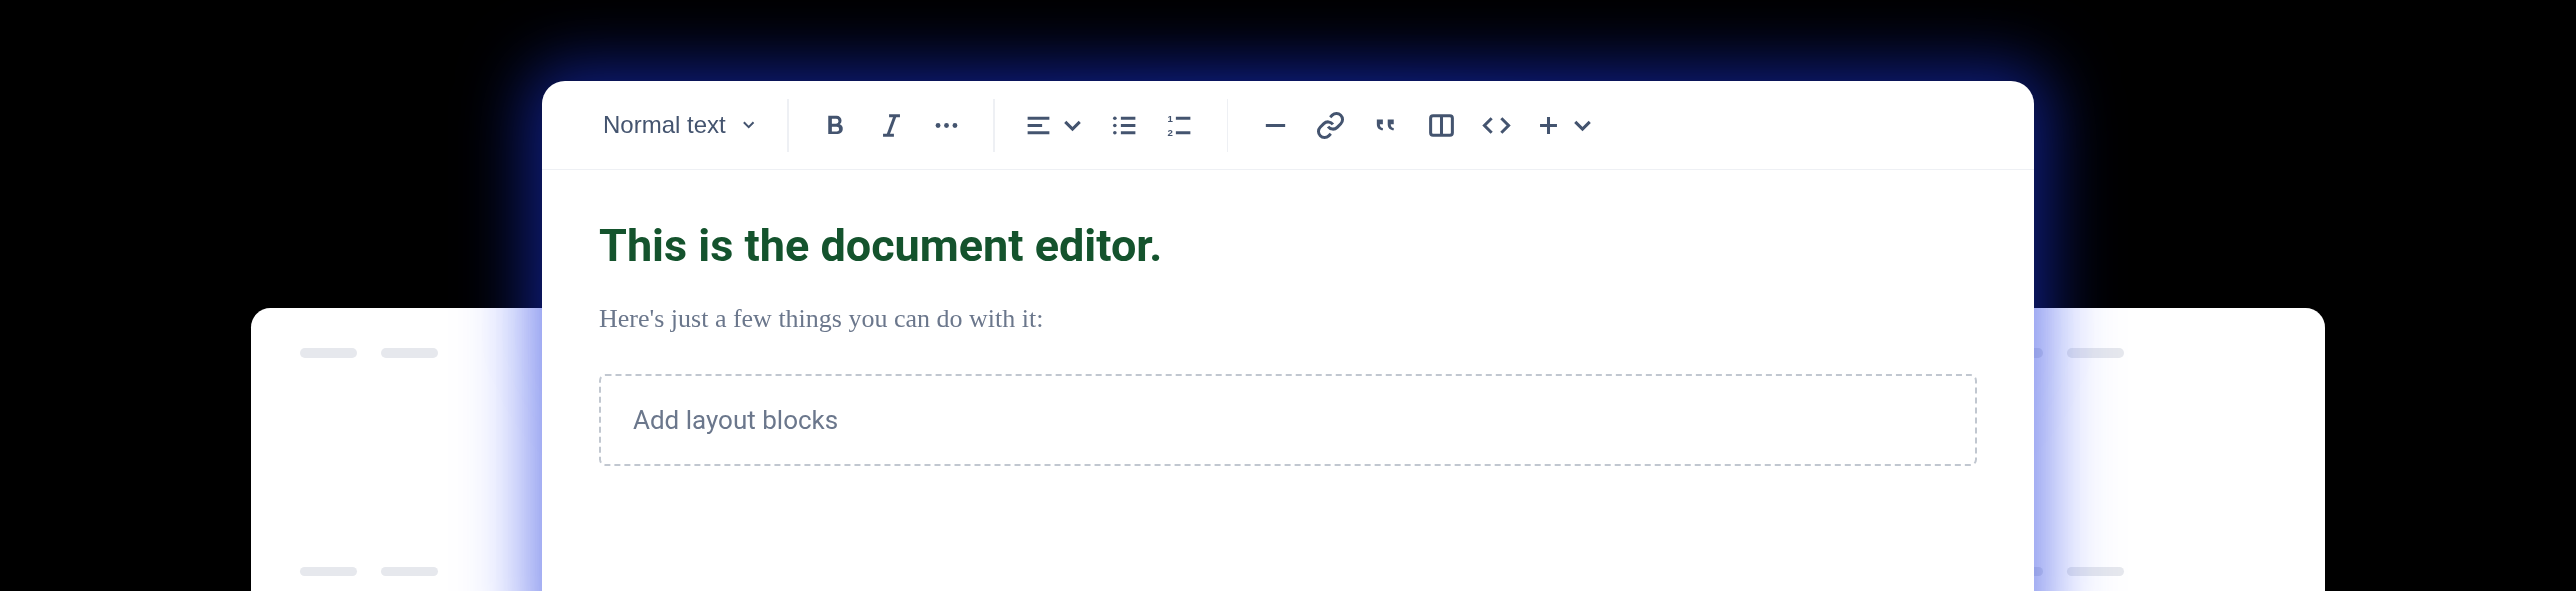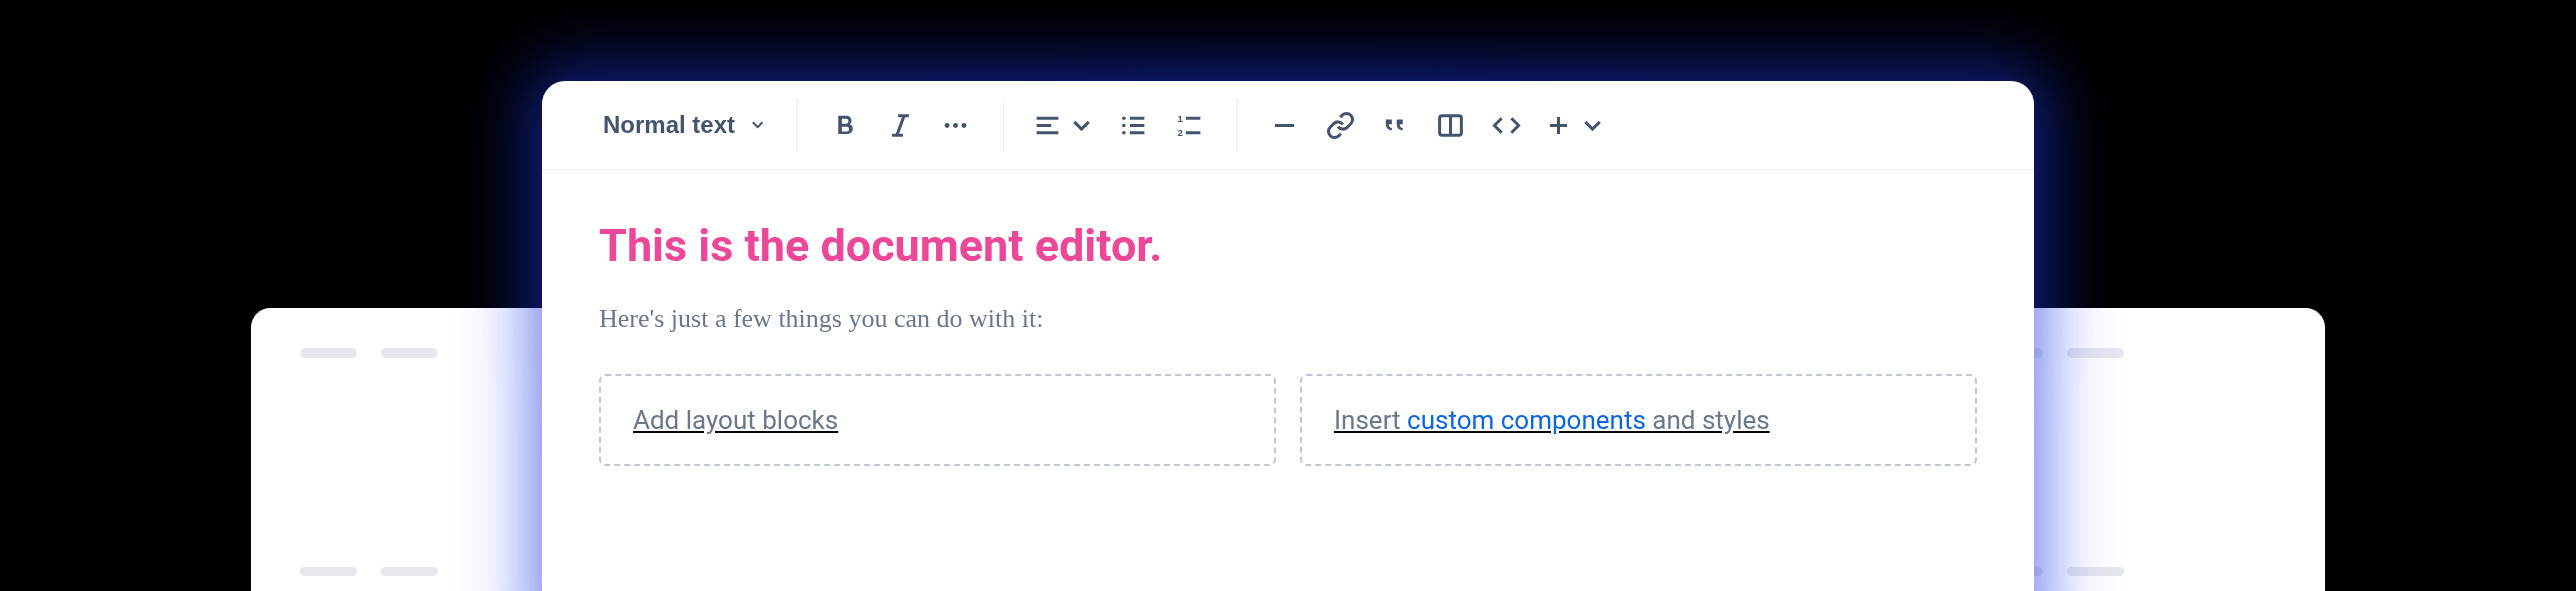--- a/index.html
+++ b/index.html
@@ -96,21 +96,21 @@
       height: 53px;
       background: #eef0f4;
     }
     
     .text-style-btn {
       display: flex;
       align-items: center;
       gap: 13px;
       color: #44546f;
       font-size: 24px;
-      font-weight: 700;
+      font-weight: 400;
       cursor: pointer;
       background: none;
       border: none;
       white-space: nowrap;
     }
     
     .toolbar-icon-btn {
       display: flex;
       align-items: center;
       justify-content: center;
@@ -133,35 +133,34 @@
       gap: 4.9px;
     }
     
     .content {
       padding: 49px 57px 0 57px;
     }
     
     .doc-heading {
       font-size: 45px;
       font-weight: 700;
-      color: #ec4899;
+      color: #14532d;
       margin-bottom: 32px;
     }
     
     .doc-subtext {
       font-size: 26px;
       color: #6b778c;
       margin-bottom: 40px;
       font-family: Liberation Serif, serif;
     }
     
     .blocks-row {
       display: flex;
       gap: 24px;
-      text-decoration: underline;
     }
     
     .block-card {
       flex: 1;
       border: 2.4px dashed #c1c7d0;
       border-radius: 6.5px;
       padding: 29px 32px;
       font-size: 26px;
       color: #6b778c;
     }
@@ -311,19 +310,16 @@
   </div>
 
   <div class="content">
     <h1 class="doc-heading">This is the document editor.</h1>
     <p class="doc-subtext">Here's just a few things you can do with it:</p>
 
     <div class="blocks-row">
       <div class="block-card">
         <span>Add layout blocks</span>
       </div>
-      <div class="block-card">
-        <span>Insert </span><span class="link-text">custom components</span><span> and styles</span>
-      </div>
     </div>
   </div>
 </div>
 
 
 </body></html>

